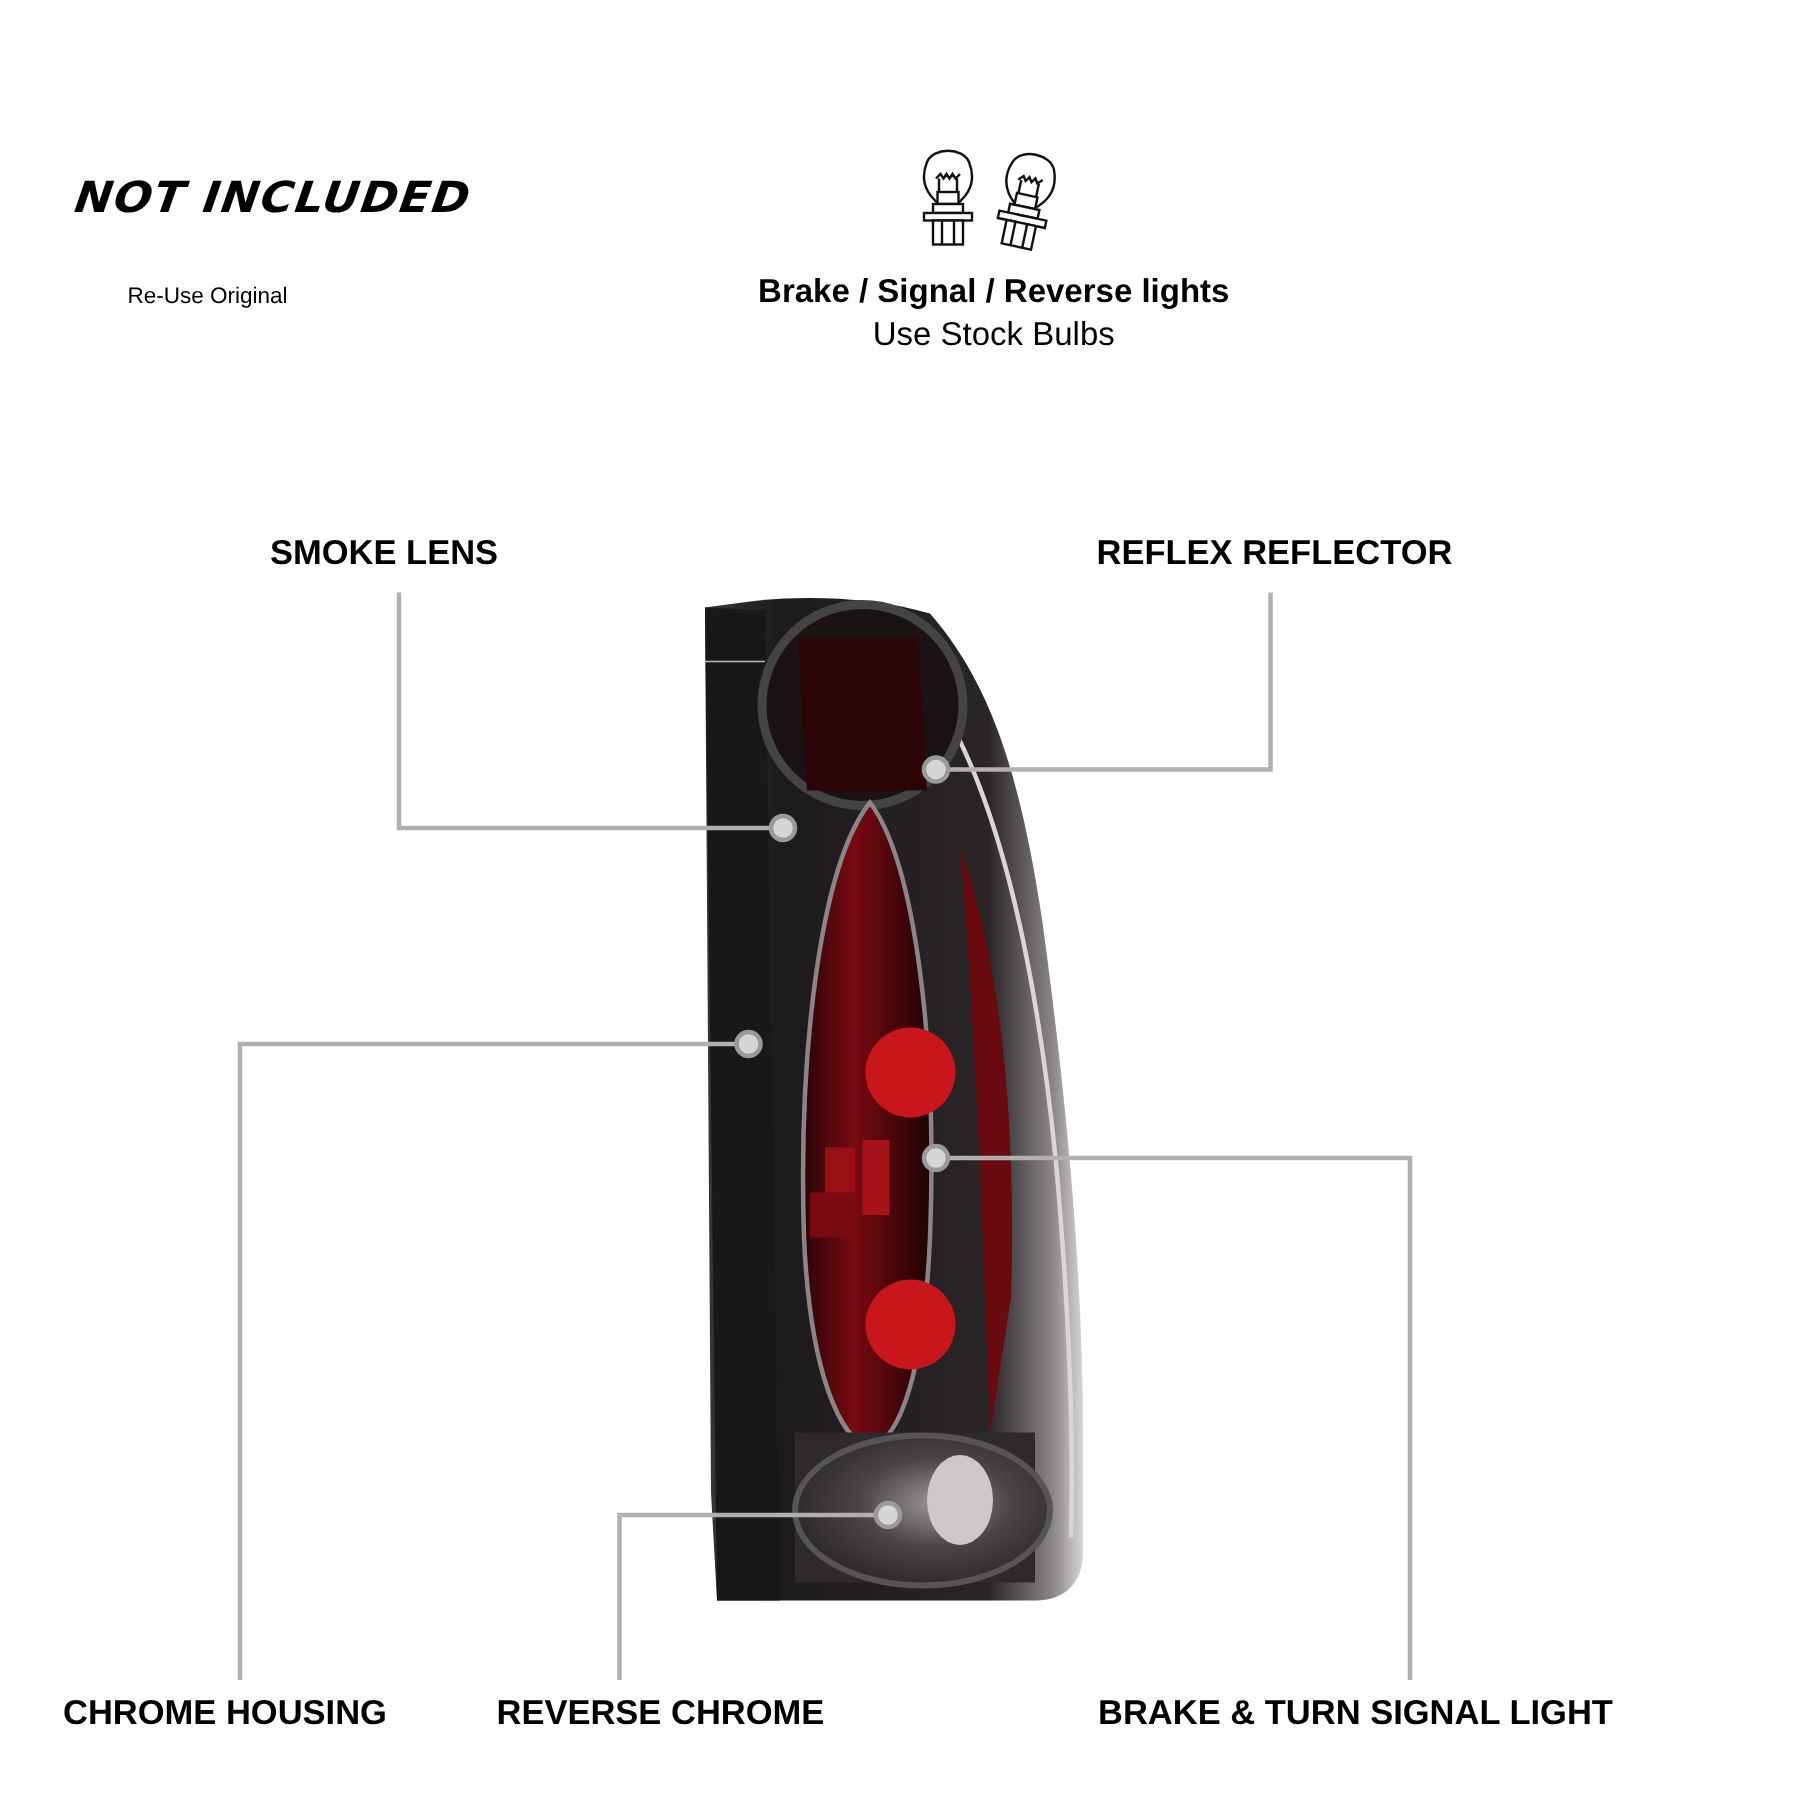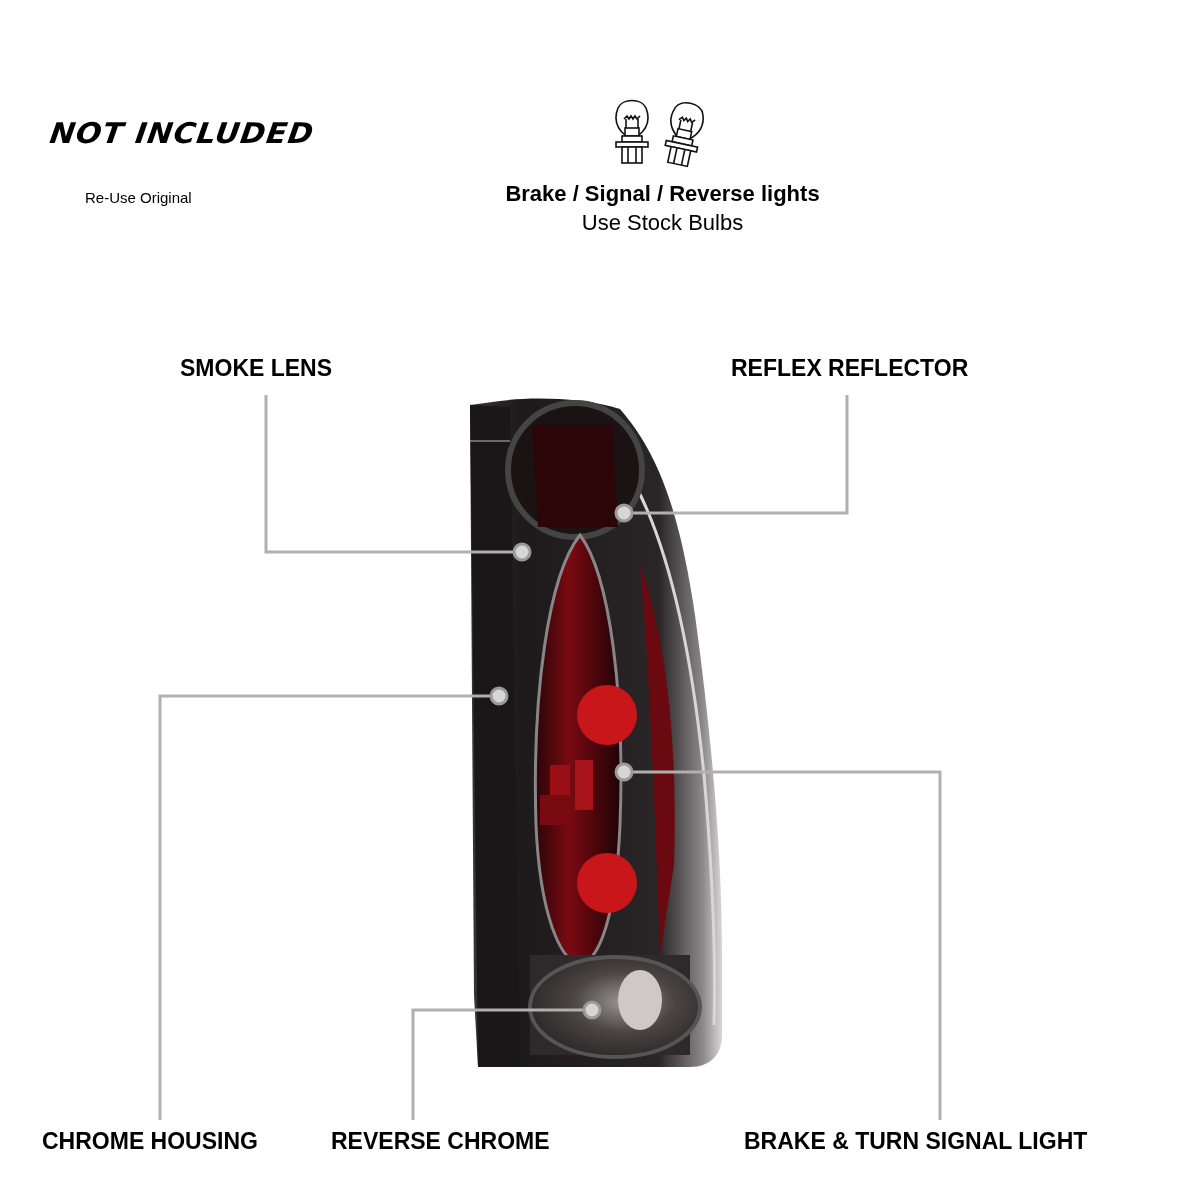--- a/index.html
+++ b/index.html
@@ -107,13 +107,13 @@
     <circle cx="499" cy="696" r="8"></circle>
     <circle cx="624" cy="772" r="8"></circle>
     <circle cx="592" cy="1010" r="8"></circle>
   </g>
 </svg>
 
 <div class="abs label" style="left:180px; top:357px;">SMOKE LENS</div>
 <div class="abs label" style="left:731px; top:357px;text-align:center;">REFLEX REFLECTOR</div>
 <div class="abs label" style="left:42px; top:1130px;">CHROME HOUSING</div>
 <div class="abs label" style="left:331px; top:1130px;">REVERSE CHROME</div>
-<div class="abs label" style="left:732px; top:1130px;margin-left:12px;">BRAKE &amp; TURN SIGNAL LIGHT</div>
+<div class="abs label" style="left:732px; top:1130px;">BRAKE &amp; TURN SIGNAL LIGHT</div>
 
 </body></html>

